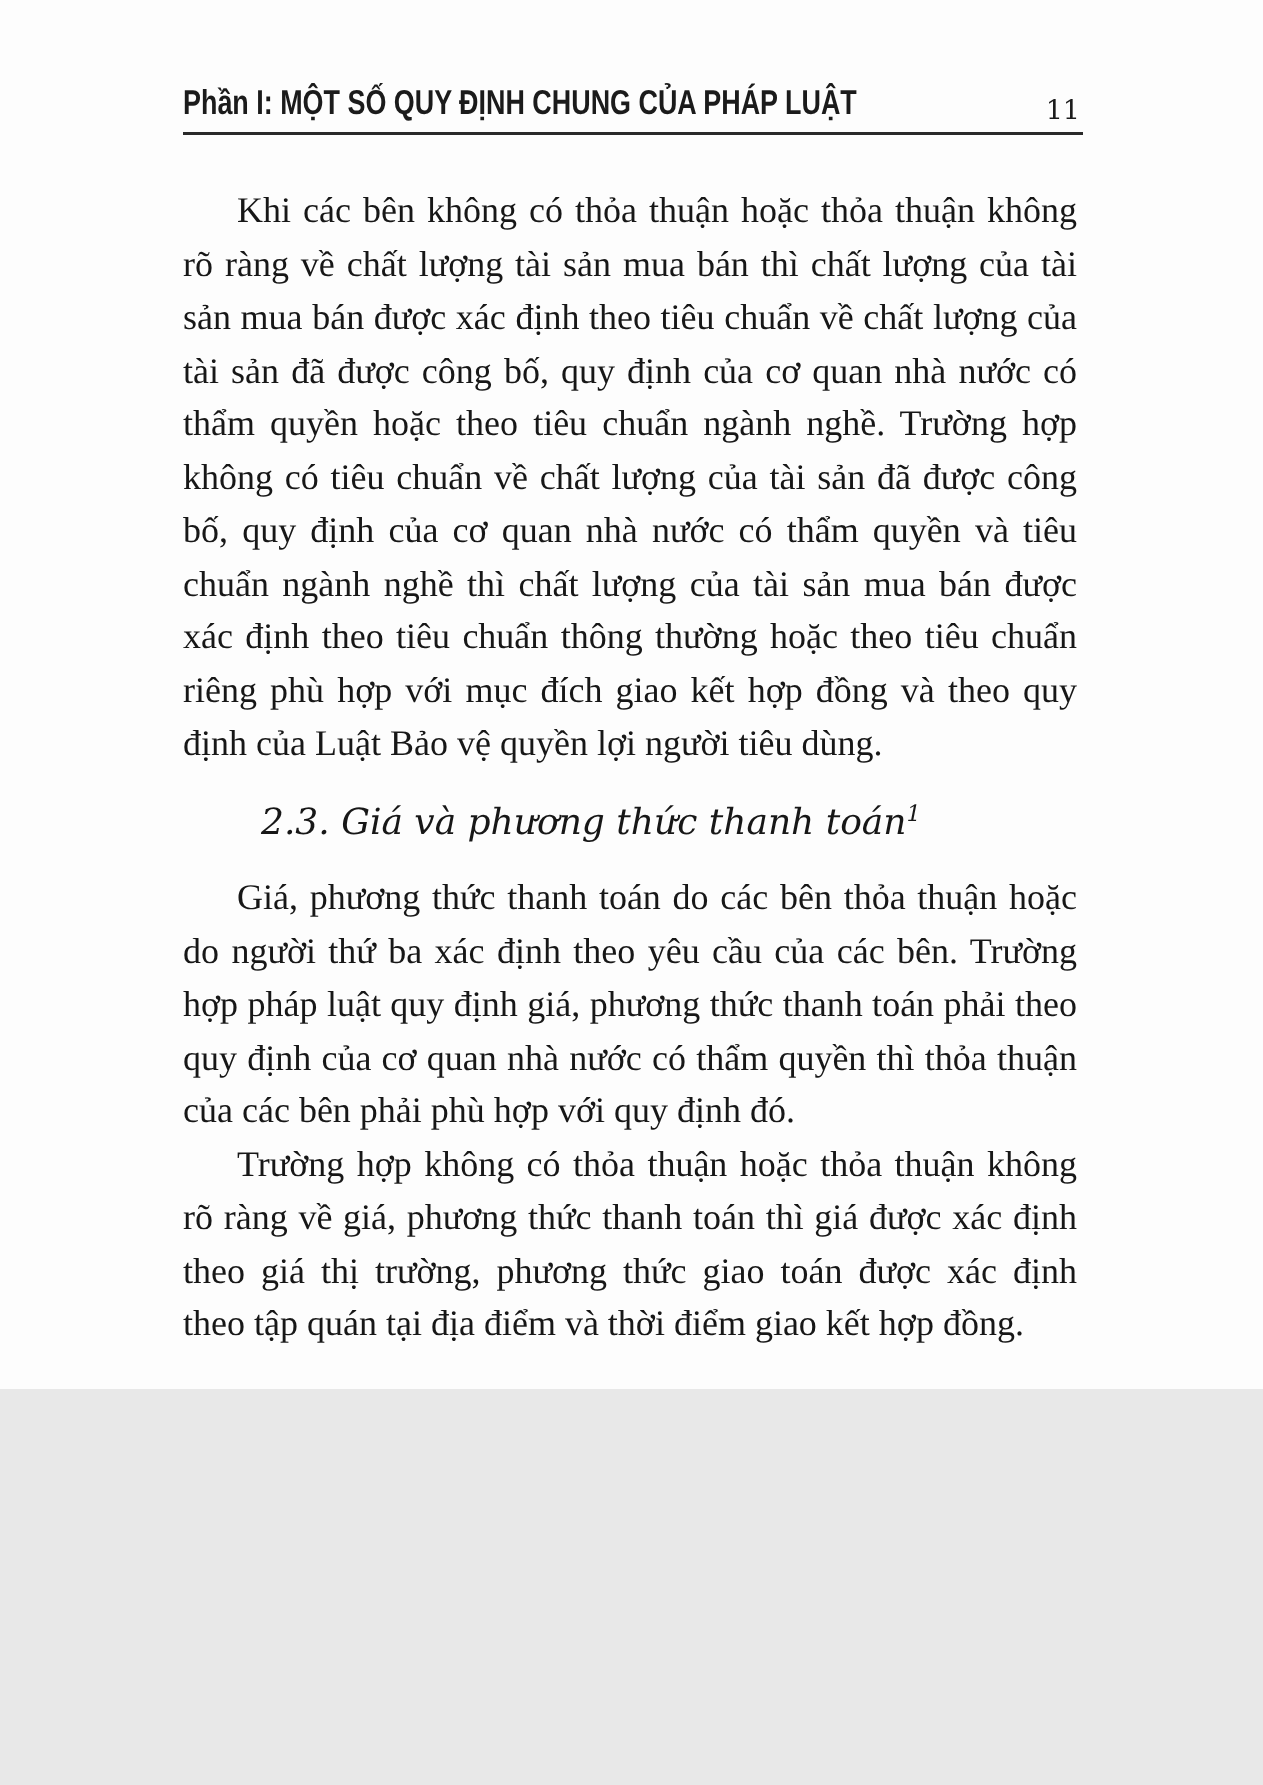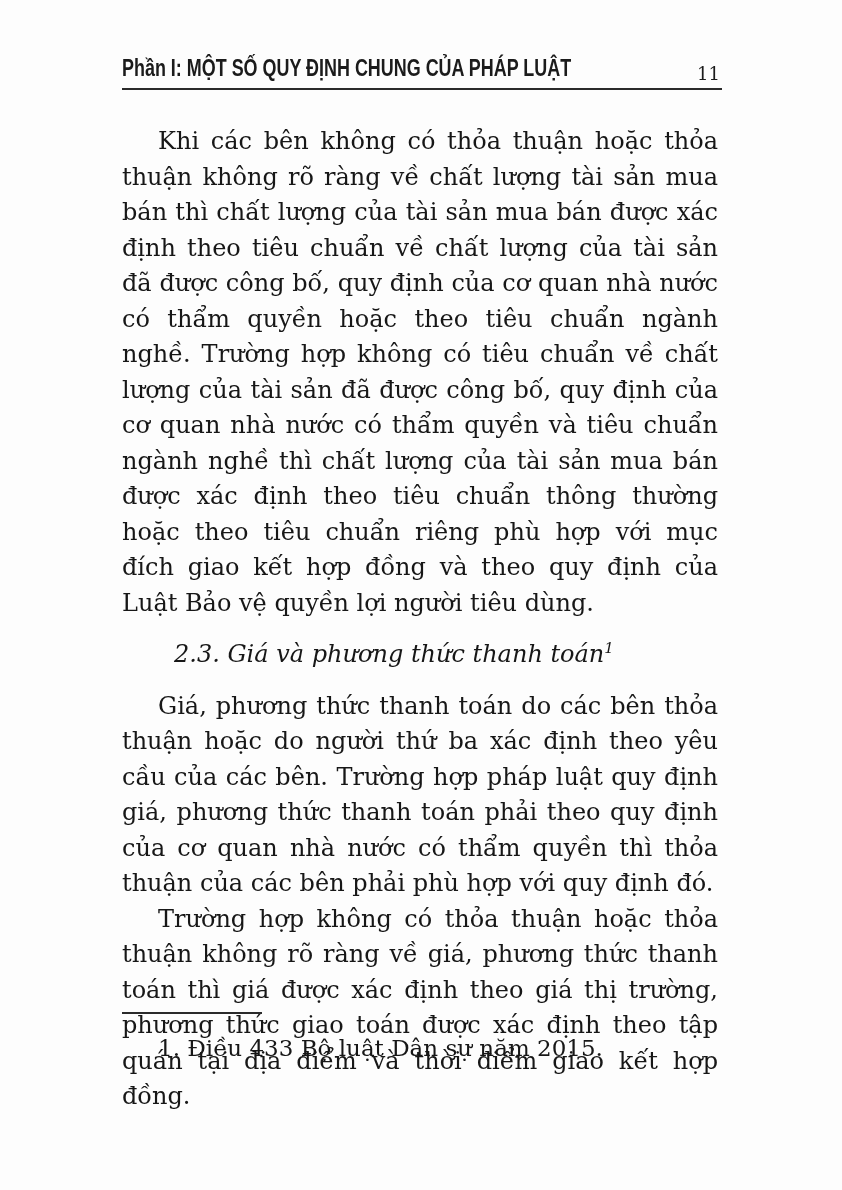--- a/index.html
+++ b/index.html
@@ -3,21 +3,21 @@
 <meta charset="utf-8">
 <style>
   html, body {
     margin: 0;
     padding: 0;
     background: #e8e8e8;
   }
   .page {
     position: relative;
     width: 842px;
-    height: 1190px;
+    height: 926px;
     background: #fdfdfd;
     color: #151515;
     font-family: "DejaVu Serif", serif;
     overflow: hidden;
   }
   
   .running-header {
     position: absolute;
     left: 122px;
     top: 56px;
@@ -52,20 +52,21 @@
     top: 124px;
     width: 596px;
     text-align: justify;
     font-size: 24px;
     line-height: 35.5px;
     color: #171717;
   }
   .body-text p {
     margin: 0;
     text-indent: 36px;
+    font-family: Liberation Serif, serif;
   }
   .section-heading {
     margin: 16px;
     text-indent: 36px;
     font-style: italic;
     font-weight: normal;
     font-size: 24px;
     line-height: 35.5px;
     text-align: left;
   }

